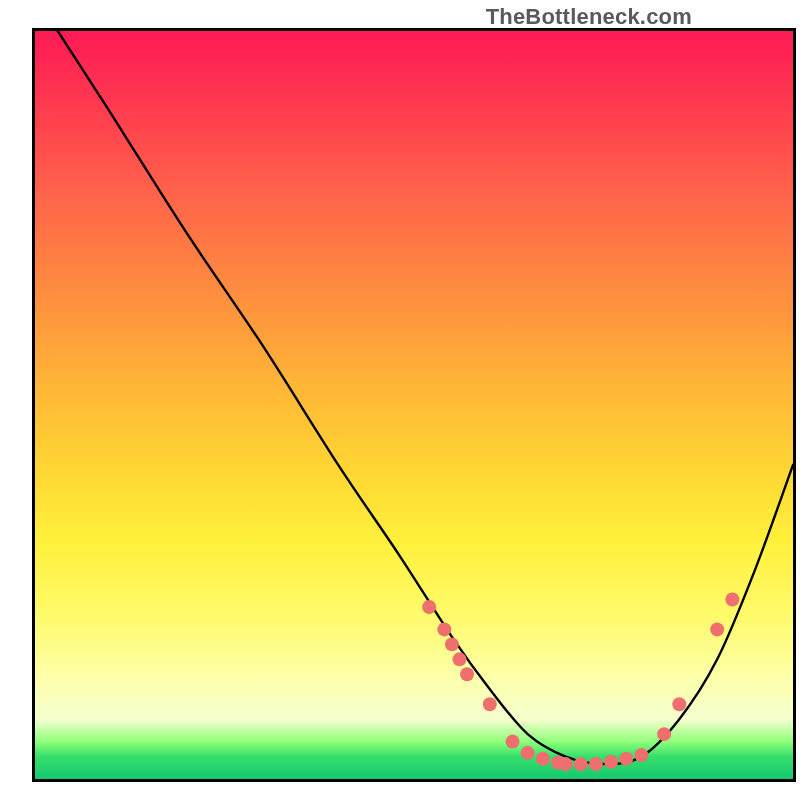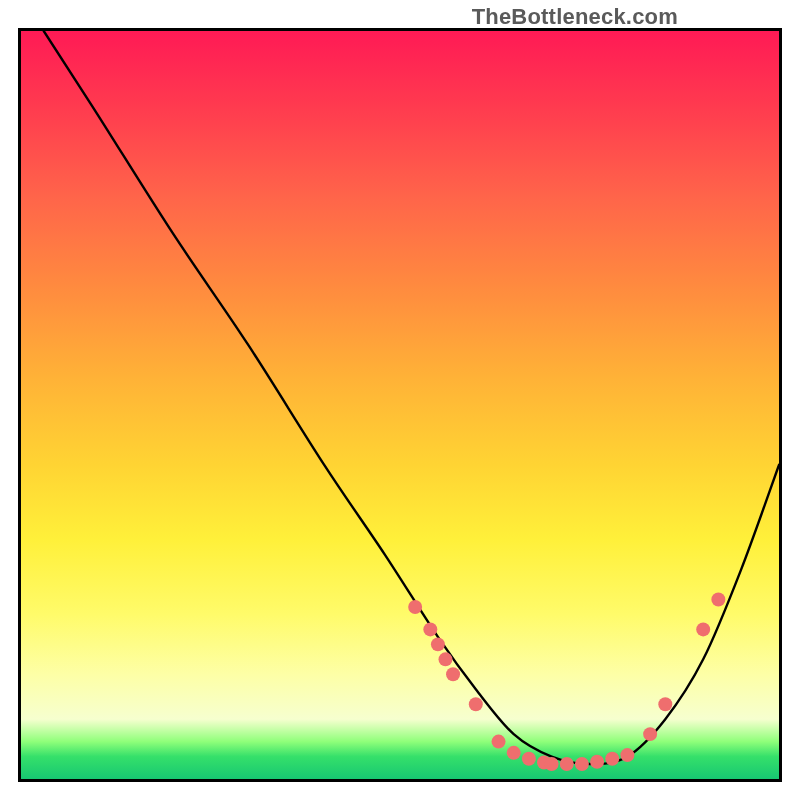--- a/index.html
+++ b/index.html
@@ -8,20 +8,21 @@
     width: 800px;
     height: 800px;
     background: #ffffff;
     font-family: Arial, Helvetica, sans-serif;
     overflow: hidden;
   }
   .frame {
     position: relative;
     width: 688px;
     height: 800px;
+    margin-left: 14px;
   }
   .watermark {
     position: absolute;
     top: 4px;
     right: 10px;
     font-size: 22px;
     font-weight: bold;
     color: #5a5a5a;
     letter-spacing: 0.2px;
     z-index: 10;

